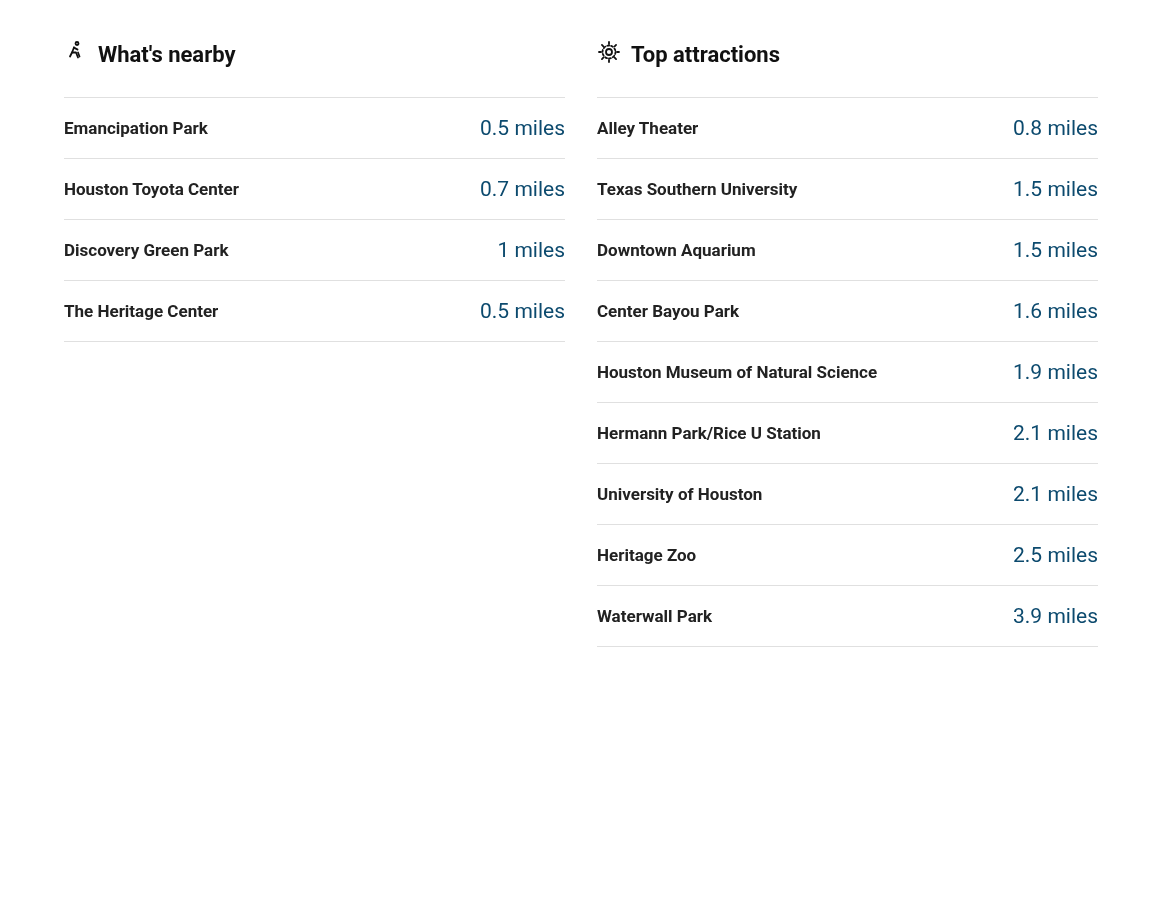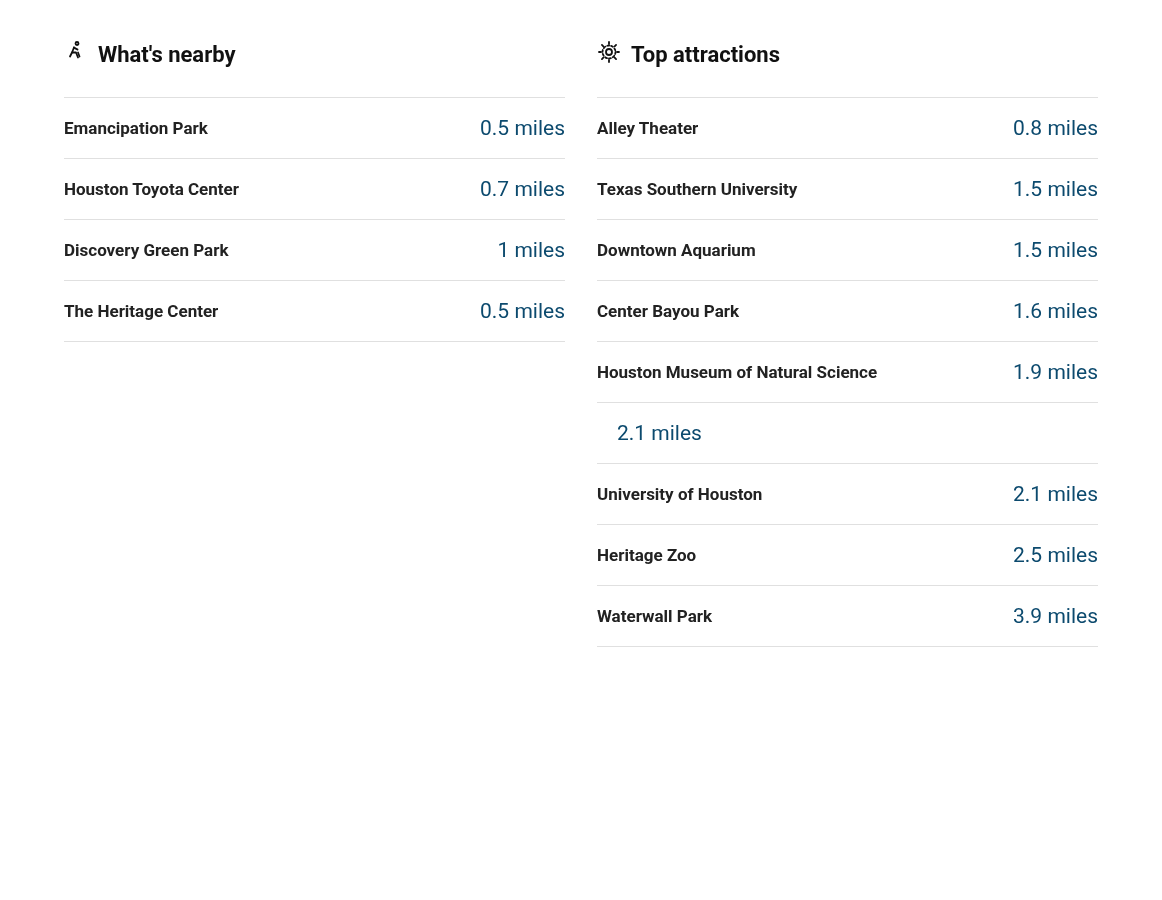--- a/index.html
+++ b/index.html
@@ -155,20 +155,21 @@
     </li>
         <li class="location-item">
       <span class="location-name">Center Bayou Park</span>
       <span class="location-distance">1.6 miles</span>
     </li>
         <li class="location-item">
       <span class="location-name">Houston Museum of Natural Science</span>
       <span class="location-distance">1.9 miles</span>
     </li>
         <li class="location-item">
+      <span class="location-name">Hermann Park/Rice U Station</span>
       <span class="location-distance">2.1 miles</span>
     </li>
         <li class="location-item">
       <span class="location-name">University of Houston</span>
       <span class="location-distance">2.1 miles</span>
     </li>
         <li class="location-item">
       <span class="location-name">Heritage Zoo</span>
       <span class="location-distance">2.5 miles</span>
     </li>

